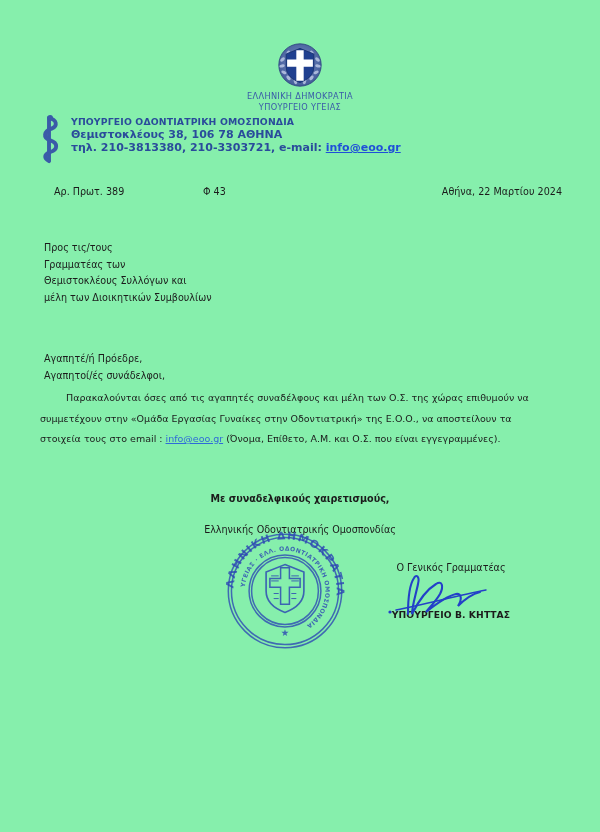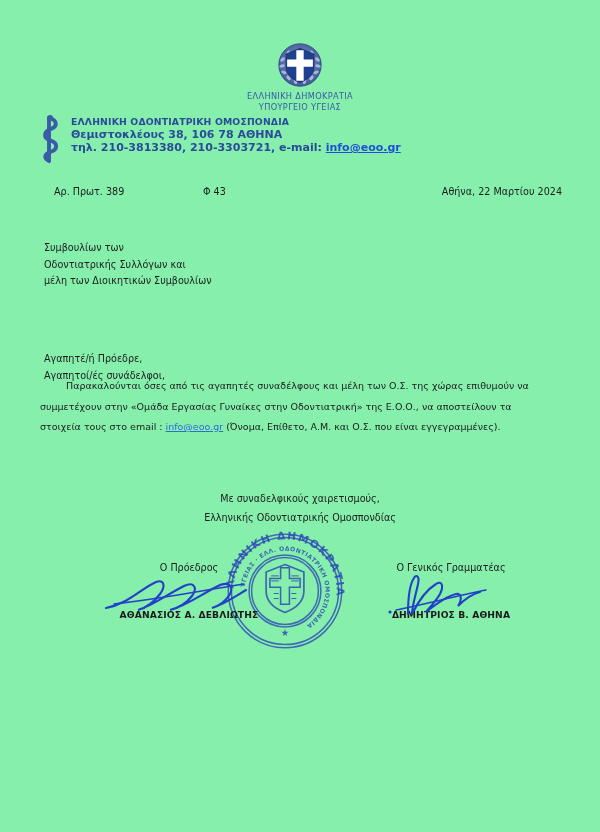--- a/index.html
+++ b/index.html
@@ -120,21 +120,21 @@
     top: 351px;
     left: 44px;
     font-size: 9.6px;
     line-height: 16.5px;
   }
   .salutation div { white-space: nowrap; }
 
   
   .body-text {
     position: absolute;
-    top: 376px;
+    top: 388px;
     left: 40px;
     width: 520px;
     font-size: 9.5px;
     line-height: 20.5px;
     text-align: justify;
   }
   .body-text .indent { display: inline-block; width: 26px; }
   .body-line { display: block; white-space: nowrap; }
   .mail-link-body {
     color: #2f6bd8;
@@ -144,21 +144,21 @@
   
   .closing {
     position: absolute;
     top: 490px;
     left: 0;
     width: 600px;
     text-align: center;
     font-size: 9.6px;
     line-height: 18px;
   }
-  .closing .regards { margin-bottom: 2px; }
+  .closing .regards { margin-bottom: 14px; font-weight: bold; }
   .closing .board1 { line-height: 16px; }
   .closing .board2 { line-height: 16px; }
 
   
   .sig-left {
     position: absolute;
     top: 562px;
     left: 94px;
     width: 190px;
     text-align: center;
@@ -235,35 +235,36 @@
     <div class="republic-line2">ΥΠΟΥΡΓΕΙΟ ΥΓΕΙΑΣ</div>
   </div>
 
   <div class="letterhead">
     <svg class="asclepius" viewBox="0 0 40 80">
       <rect x="17" y="4" width="6" height="72" rx="3" fill="#3a5ba8"></rect>
       <path d="M20 8 C32 10 34 20 24 24 C12 28 10 38 22 42 C34 46 34 56 22 60 C12 63 12 70 20 74" fill="none" stroke="#3a5ba8" stroke-width="6" stroke-linecap="round"></path>
       <circle cx="22" cy="7" r="4" fill="#3a5ba8"></circle>
     </svg>
     <div class="lh-text">
-      <div class="lh-org">ΕΛΛΗΝΙΚΗ ΟΔΟΝΤΙΑΤΡΙΚΗ ΟΜΟΣΠΟΝΔΙΑ</div>
+      <div class="lh-org">ΥΠΟΥΡΓΕΙΟ ΟΔΟΝΤΙΑΤΡΙΚΗ ΟΜΟΣΠΟΝΔΙΑ</div>
       <div class="lh-addr">Θεμιστοκλέους 38, 106 78 ΑΘΗΝΑ</div>
       <div class="lh-tel"><span>τηλ. 210-3813380, 210-3303721, e-mail: </span><a class="mail-link" href="#">info@eoo.gr</a></div>
     </div>
   </div>
 
   <div class="protocol-row">
     <span class="protocol-no">Αρ. Πρωτ. 389</span>
     <span class="protocol-file">Φ 43</span>
     <span class="protocol-date">Αθήνα, 22 Μαρτίου 2024</span>
   </div>
 
   <div class="addressee">
-    <div>Συμβουλίων των</div>
-    <div>Οδοντιατρικής Συλλόγων και</div>
+    <div>Προς τις/τους</div>
+    <div>Γραμματέας των</div>
+    <div>Θεμιστοκλέους Συλλόγων και</div>
     <div>μέλη των Διοικητικών Συμβουλίων</div>
   </div>
 
   <div class="salutation">
     <div>Αγαπητέ/ή Πρόεδρε,</div>
     <div>Αγαπητοί/ές συνάδελφοι,</div>
   </div>
 
   <div class="body-text">
     <span class="body-line"><span class="indent"></span><span>Παρακαλούνται όσες από τις αγαπητές συναδέλφους και μέλη των Ο.Σ. της χώρας επιθυμούν να</span></span>
@@ -303,32 +304,24 @@
           <line x1="110" y1="84" x2="122" y2="84"></line>
         <line x1="82" y1="104" x2="90" y2="104"></line>
           <line x1="110" y1="104" x2="118" y2="104"></line>
         <line x1="82" y1="112" x2="90" y2="112"></line>
           <line x1="110" y1="112" x2="118" y2="112"></line>
       </g>
     </g>
     <text x="100" y="172" text-anchor="middle" font-size="15" fill="#2c46b4" opacity="0.8">★</text>
   </svg>
 
-  <div class="sig-left">
-    <span class="sig-title">Ο Πρόεδρος</span>
-    <svg class="sig-scribble" viewBox="0 0 190 44">
-      <path d="M12 34 C34 30 48 14 62 8 C70 5 72 12 66 20 C60 28 52 34 44 36 C58 32 74 20 90 12 C100 7 104 14 98 22 C92 30 84 34 76 36 C92 32 108 20 124 12 C134 7 140 12 136 20 C132 27 124 32 118 34 C130 30 142 22 152 16" fill="none" stroke="#2340c8" stroke-width="2.1" stroke-linecap="round"></path>
-      <path d="M20 30 C60 26 100 18 150 10" fill="none" stroke="#2340c8" stroke-width="1.5" stroke-linecap="round"></path>
-    </svg>
-    <span class="sig-name">ΑΘΑΝΑΣΙΟΣ Α. ΔΕΒΛΙΩΤΗΣ</span>
-  </div>
 
   <div class="sig-right">
     <span class="sig-title">Ο Γενικός Γραμματέας</span>
     <svg class="sig-scribble" viewBox="0 0 190 44">
       <path d="M52 40 C52 24 54 10 58 4 C60 0 64 2 62 10 C60 20 56 32 56 40 C62 28 70 16 80 10 C86 6 88 12 84 20 C80 27 74 33 70 38 C80 30 92 22 100 20 C106 19 106 26 102 32 C108 26 116 20 124 18" fill="none" stroke="#2340c8" stroke-width="2.1" stroke-linecap="round"></path>
       <path d="M40 36 C70 30 100 22 130 16" fill="none" stroke="#2340c8" stroke-width="1.5" stroke-linecap="round"></path>
       <circle cx="34" cy="38" r="1.6" fill="#2340c8"></circle>
     </svg>
-    <span class="sig-name">ΔΗΜΗΤΡΙΟΣ Β. ΑΘΗΝΑ</span>
+    <span class="sig-name">ΥΠΟΥΡΓΕΙΟ Β. ΚΗΤΤΑΣ</span>
   </div>
 
 </div>
 
 </body></html>

